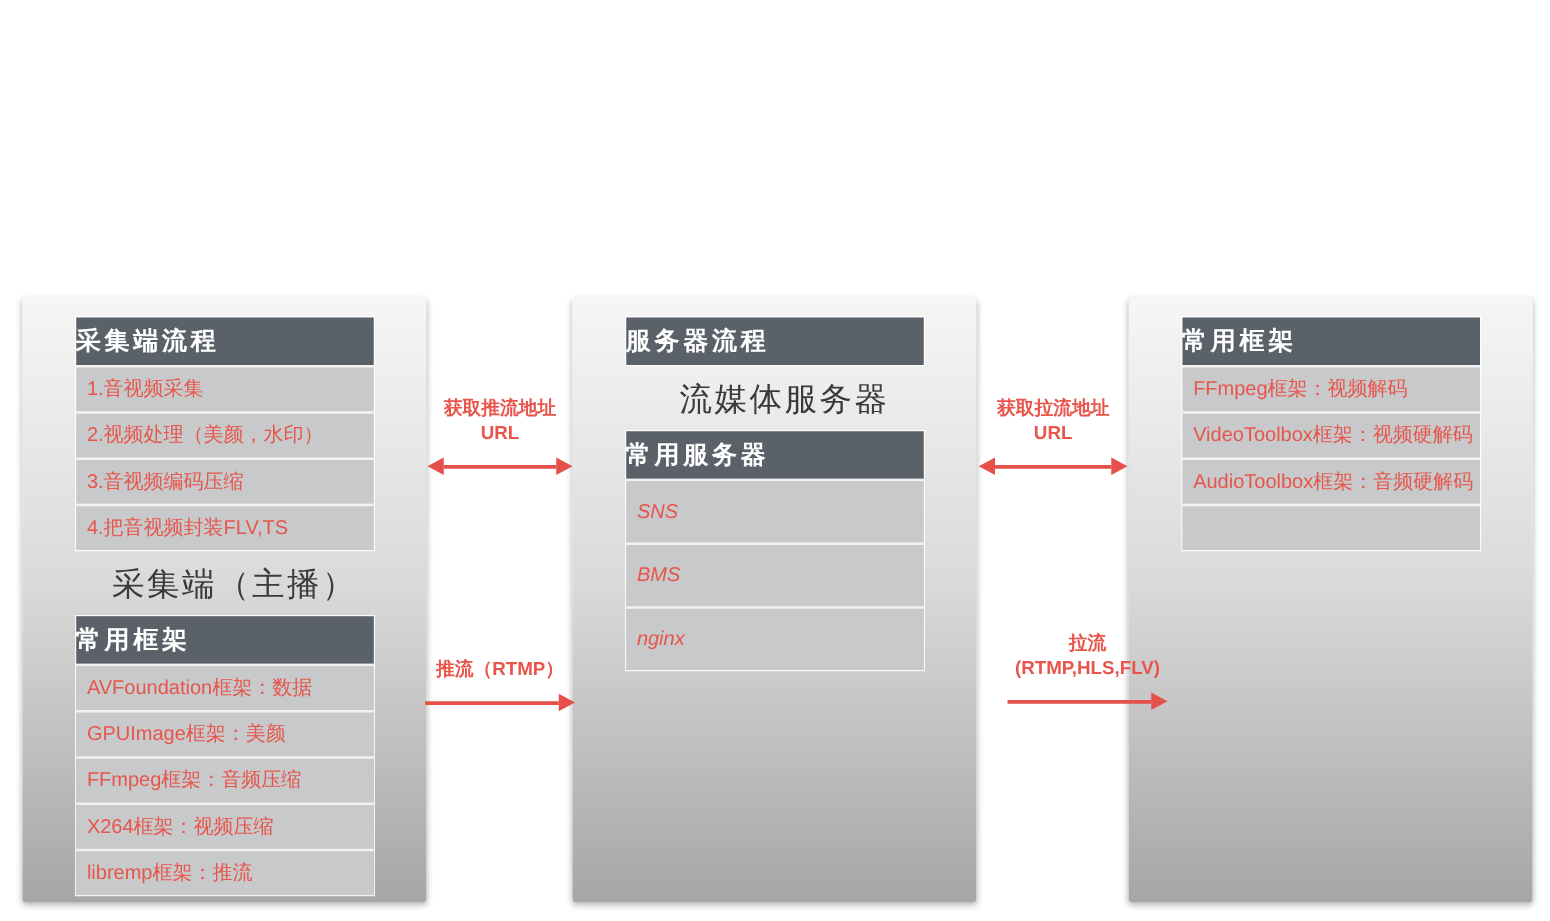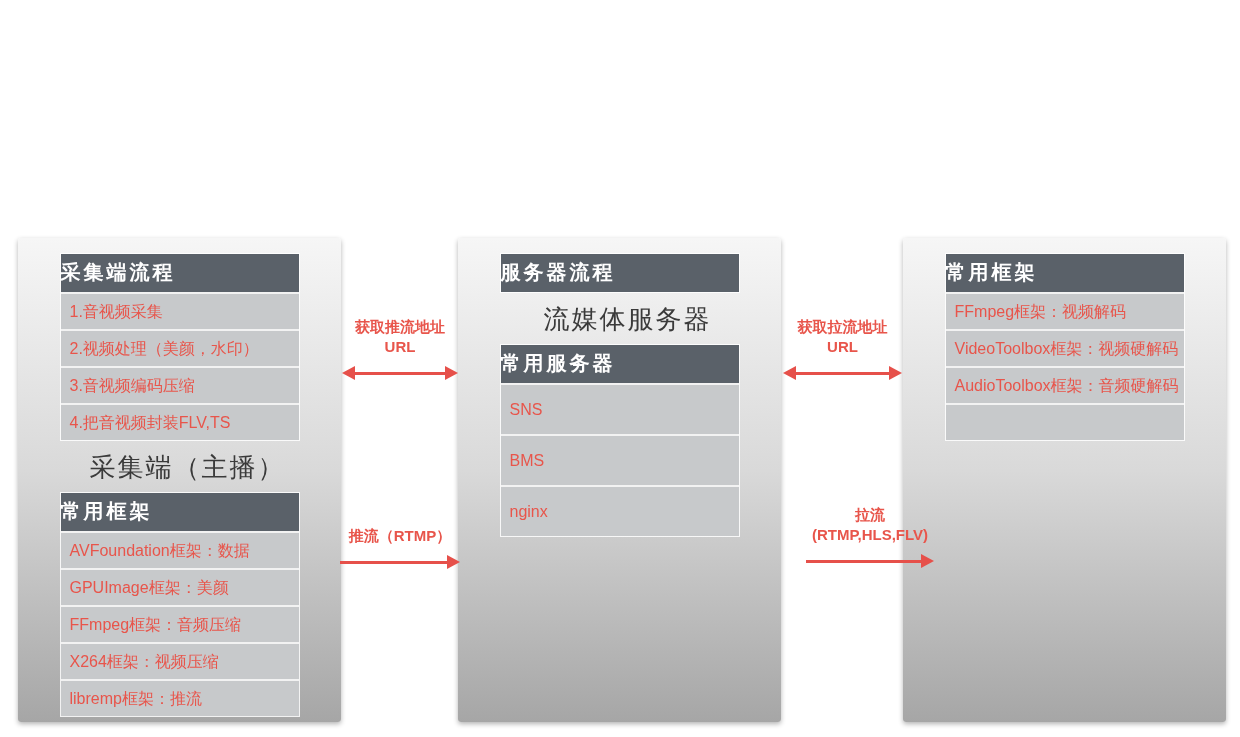--- a/index.html
+++ b/index.html
@@ -63,21 +63,21 @@
     color: var(--accent-red, #e8554b);
     font-size: 16px;
     padding: 8px 9px;
     min-height: 19px;
     line-height: 19px;
     white-space: nowrap;
     overflow: hidden;
   }
   .trow + .trow { border-top: 2px solid #f2f2f2; }
   .tbody { border-top: 2px solid #f2f2f2; }
-  .tall-rows .trow { padding: 15px 9px; }
+  .tall-rows .trow { padding: 15px 9px; font-style: italic; }
 
   
   .section-title {
     text-align: center;
     font-size: 26px;
     color: #3a3a3a;
     letter-spacing: 2px;
     margin: 9px 0 7px 16px;
   }
 

